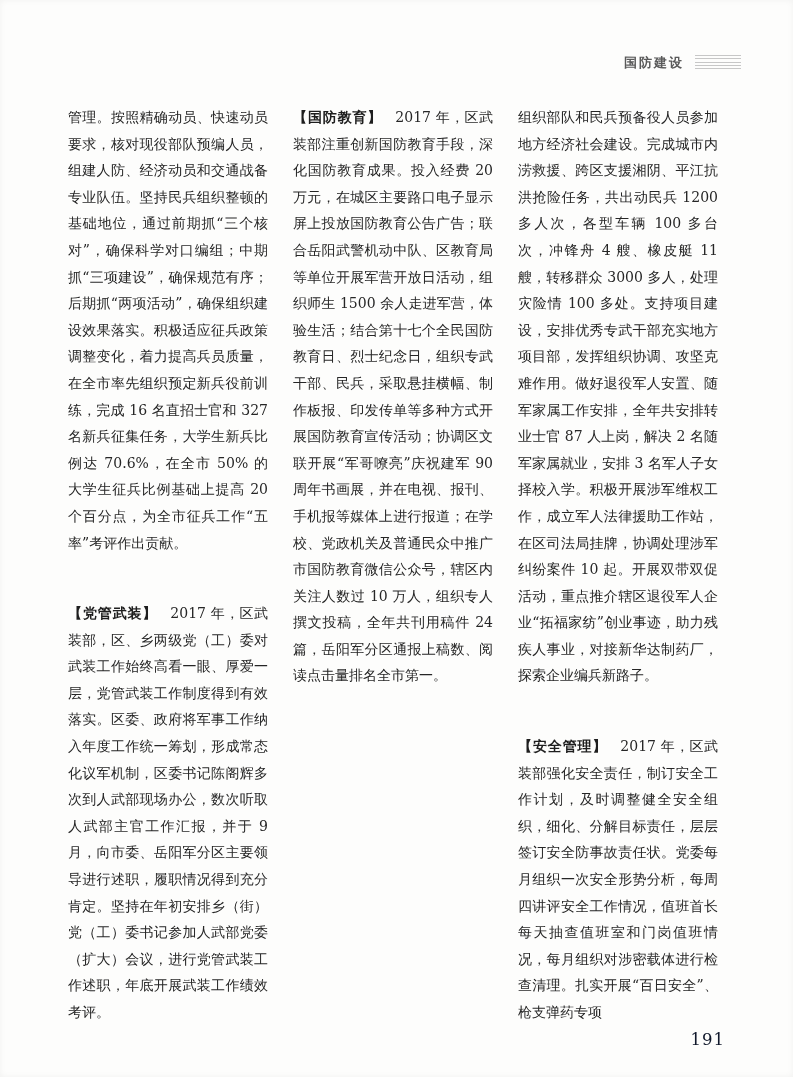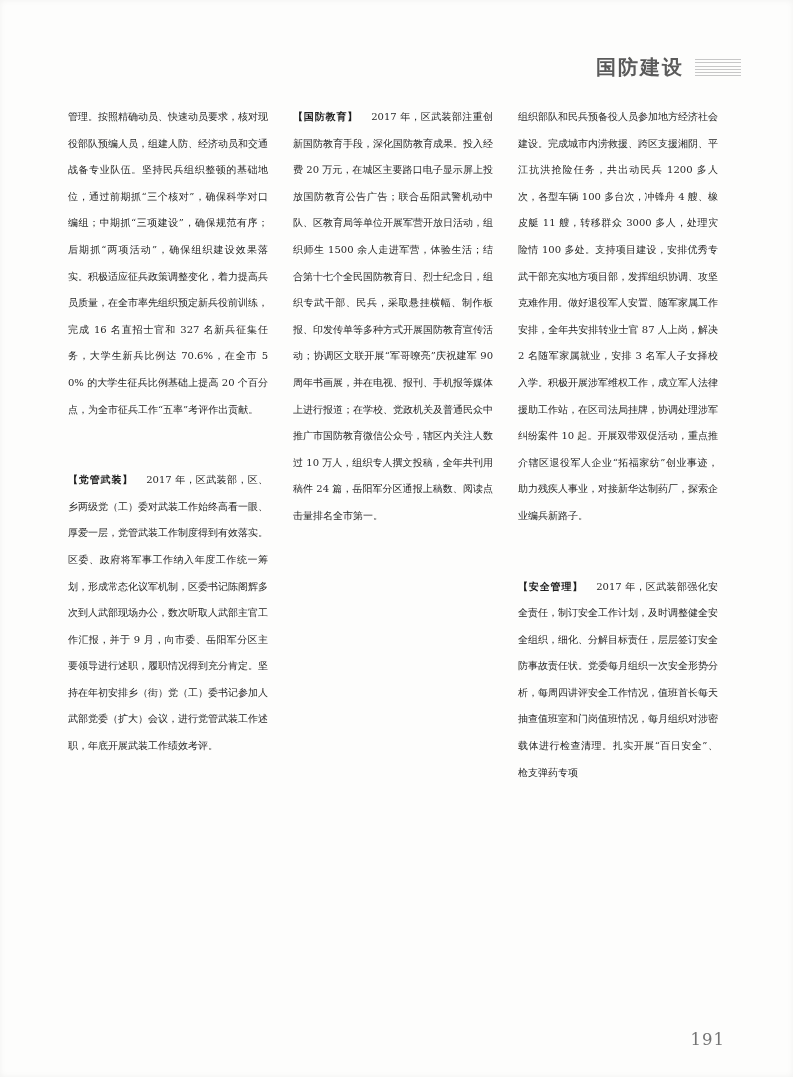--- a/index.html
+++ b/index.html
@@ -16,53 +16,53 @@
     box-shadow: inset 0 0 6px rgba(0,0,0,0.05);
     pointer-events: none;
   }
   
   .page-header {
     position: absolute; top: 54px; right: 52px;
     display: flex; align-items: center; gap: 11px;
   }
   .section-label {
     font-family: Liberation Sans, sans-serif;
-    font-size: 20px; font-weight: 600;
+    font-size: 13px; font-weight: 600;
     color: #5a5a5a; letter-spacing: 2px;
   }
   .header-stripes {
     width: 46px; height: 17px; display: inline-block;
     background: repeating-linear-gradient(to bottom, #c7c7c7 0 1px, transparent 1px 3.3px);
   }
   
   .columns {
     position: absolute; top: 104px; left: 68px;
     display: flex; gap: 25px;
   }
   .col { width: 200px; height: 920px; overflow: hidden; }
   .para {
     margin: 0;
-    font-size: 10px;
+    font-size: 14px;
     line-height: 26.6px;
     text-align: justify;
     text-justify: inter-character;
     word-break: break-all;
   }
   .para + .para { margin-top: 44px; }
   .entry-head {
     font-family: "DejaVu Sans", "Liberation Sans", sans-serif;
     font-weight: 700;
     letter-spacing: 0.5px;
     margin-right: 13px;
     color: #1e1e1e;
   }
   
   .page-number {
     position: absolute; right: 68px; bottom: 28px;
-    font-size: 16.5px; color: #737373; letter-spacing: 1px;
+    font-size: 16.5px; color: #0f172a; letter-spacing: 1px;
   }
 </style>
 </head>
 <body>
 
 <div class="page-frame"></div>
 
 <header class="page-header">
   <span class="section-label">国防建设</span>
   <span class="header-stripes"></span>

